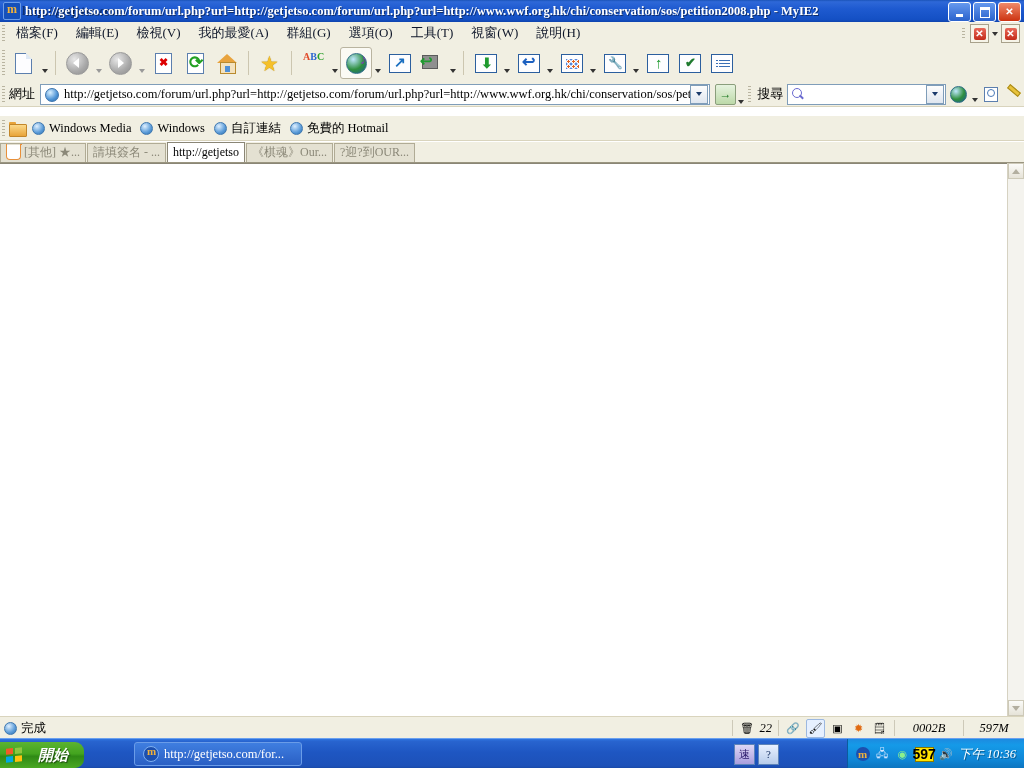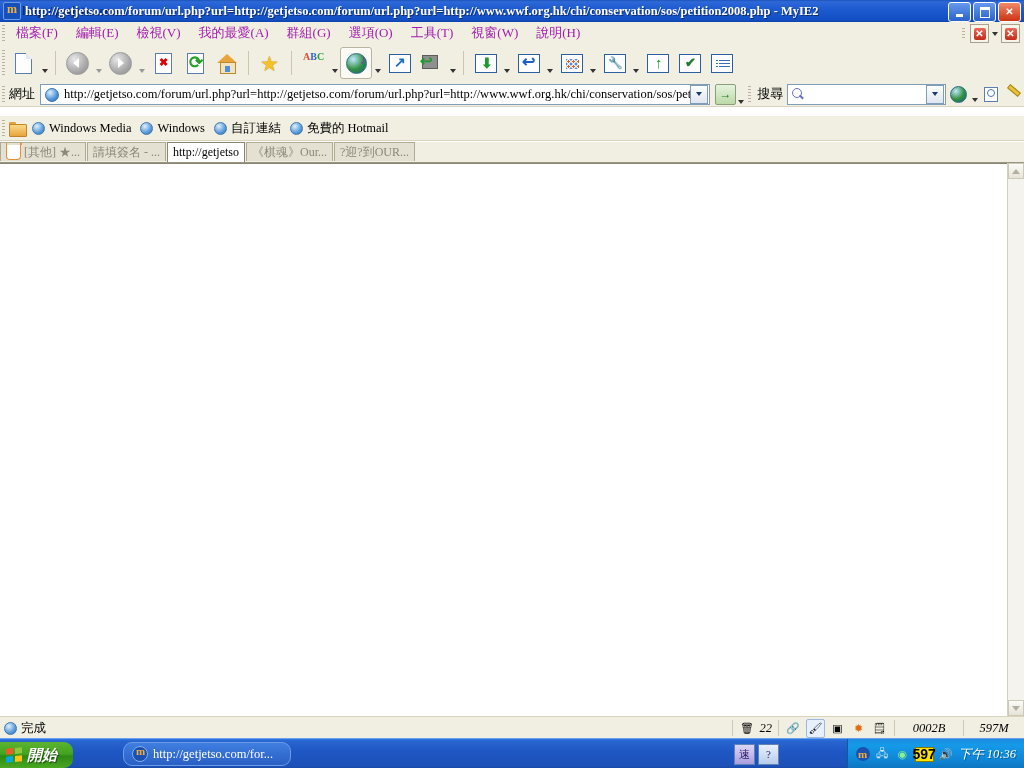--- a/index.html
+++ b/index.html
@@ -57,21 +57,21 @@
   .gripper { width:7px; height:100%; display:flex; align-items:center; justify-content:center; flex:0 0 auto;}
   .gripper i {
     display:block; width:3px; height:70%;
     background-image: repeating-linear-gradient(to bottom,#b9b4a0 0,#b9b4a0 1px,transparent 1px,transparent 3px);
   }
 
   
   .menubar { top:22px; height:22px; display:flex; align-items:center; }
   .menu-items { display:flex; align-items:center; height:100%; }
   .menu-item {
-    padding:20px 9px; font-family:"Liberation Serif", serif; font-size:13px; color:#a21caf;
+    padding:20px 9px; font-family:"Liberation Serif", serif; font-size:13px; color:#0f172a;
     white-space:nowrap; cursor:default;
   }
   .menu-right { position:absolute; right:4px; top:2px; display:flex; align-items:center; gap:3px;}
   .xbtn {
     width:17px; height:17px; border:1px solid #a8a18b; background:#f6f4e8;
     display:flex; align-items:center; justify-content:center;
   }
   .xbtn span{
     display:block; width:12px; height:12px; border-radius:2px;
     background:linear-gradient(to bottom,#e96a5a,#c32b19);
@@ -197,21 +197,21 @@
   .folder:before{content:"";position:absolute;left:0;top:0;width:7px;height:3px;background:#e8a43a;border-radius:1px 1px 0 0;}
   .folder:after{content:"";position:absolute;left:0;top:2px;width:16px;height:11px;background:linear-gradient(to bottom,#fbd98a,#e8a43a);border:1px solid #c2862a;border-radius:1px;}
   .link-item{display:flex;align-items:center;padding:1px 6px 1px 2px;white-space:nowrap;}
   .lico{width:14px;height:14px;margin-right:4px;position:relative;flex:0 0 auto;}
   .lico .g{position:absolute;left:1px;top:1px;width:11px;height:11px;border-radius:50%;
     background:radial-gradient(circle at 35% 30%,#dff0ff,#5a9bd8 60%,#2f6fae);border:1px solid #3f78b0;}
   .link-text{font-family:"Liberation Serif",serif;font-size:12.5px;color:#000;}
 
   
   .tabbar { top:142px; height:20px; background:#f1efe2; border-bottom:1px solid #9a9580;
-            position:absolute; left:0; width:1024px; display:flex; align-items:flex-start; }
+            position:absolute; left:0; width:1024px; display:flex; align-items:center; }
   .tab {
     height:18px; margin-right:1px; display:flex; align-items:center;
     padding:0 5px; max-width:84px; overflow:hidden;
     background:#e4e1d2; border:1px solid #b0ab95; border-bottom:none;
     font-family:"Liberation Serif", serif; font-size:12px; color:#8b8878; white-space:nowrap;
   }
   .tab.active {
     background:#ffffff; color:#000; border-color:#8a8676;
     height:19px; font-weight:normal;
   }
@@ -261,31 +261,31 @@
   .taskbar{
     position:absolute;left:0;top:738px;width:1024px;height:30px;
     background:linear-gradient(to bottom,#2f74e0 0%,#2864cf 8%,#1e56c2 45%,#1d51b8 90%,#17459f 100%);
     display:flex;align-items:center;
     border-top:1px solid #6aa0ef;
   }
   .startbtn{
     height:26px;margin:4px 0 2px 0;padding:0 16px 0 6px;
     background:linear-gradient(to bottom,#5cb331 0%,#43a41f 45%,#2f8a15 55%,#4aa823 100%);
     border-radius:0 9px 9px 0;
-    display:flex;align-items:center;gap:5px;
+    display:flex;align-items:center;gap:16px;
     color:#fff;font-family:"Liberation Serif",serif;font-style:italic;font-weight:bold;font-size:15px;
     text-shadow:1px 1px 1px rgba(0,0,0,.5);
   }
   .winflag{width:16px;height:14px;display:grid;grid-template-columns:1fr 1fr;grid-template-rows:1fr 1fr;gap:1.5px;transform:skewY(-6deg);}
   .winflag i:nth-child(1){background:#f05a28;} .winflag i:nth-child(2){background:#8dc63f;}
   .winflag i:nth-child(3){background:#00a9e0;} .winflag i:nth-child(4){background:#ffc20e;}
   .taskitem{
     height:22px;margin-left:50px;padding:0 8px;min-width:150px;max-width:160px;
     background:linear-gradient(to bottom,#3f7ee0,#2a5fc4);
-    border:1px solid #6a9ce8;border-radius:9px;
+    border:1px solid #6a9ce8;border-radius:3px;
     display:flex;align-items:center;gap:5px;
     color:#fff;font-family:"Liberation Serif",serif;font-size:12.5px;white-space:nowrap;overflow:hidden;
   }
   .ti-icon{width:14px;height:14px;border-radius:50%;background:#1c4fae;border:1px solid #7fb0f0;position:relative;flex:0 0 auto;}
   .ti-icon:after{content:"m";position:absolute;left:3px;top:-2px;font-family:"Liberation Serif",serif;font-size:11px;color:#f2b23a;font-weight:bold;}
   .tray{
     position:absolute;right:0;top:0;height:30px;display:flex;align-items:center;
     background:linear-gradient(to bottom,#1d8ae0 0%,#159ae8 20%,#0f86d6 70%,#0d73bd 100%);
     padding:0 8px 0 8px; gap:5px;
     border-left:1px solid #0a5c9e;

